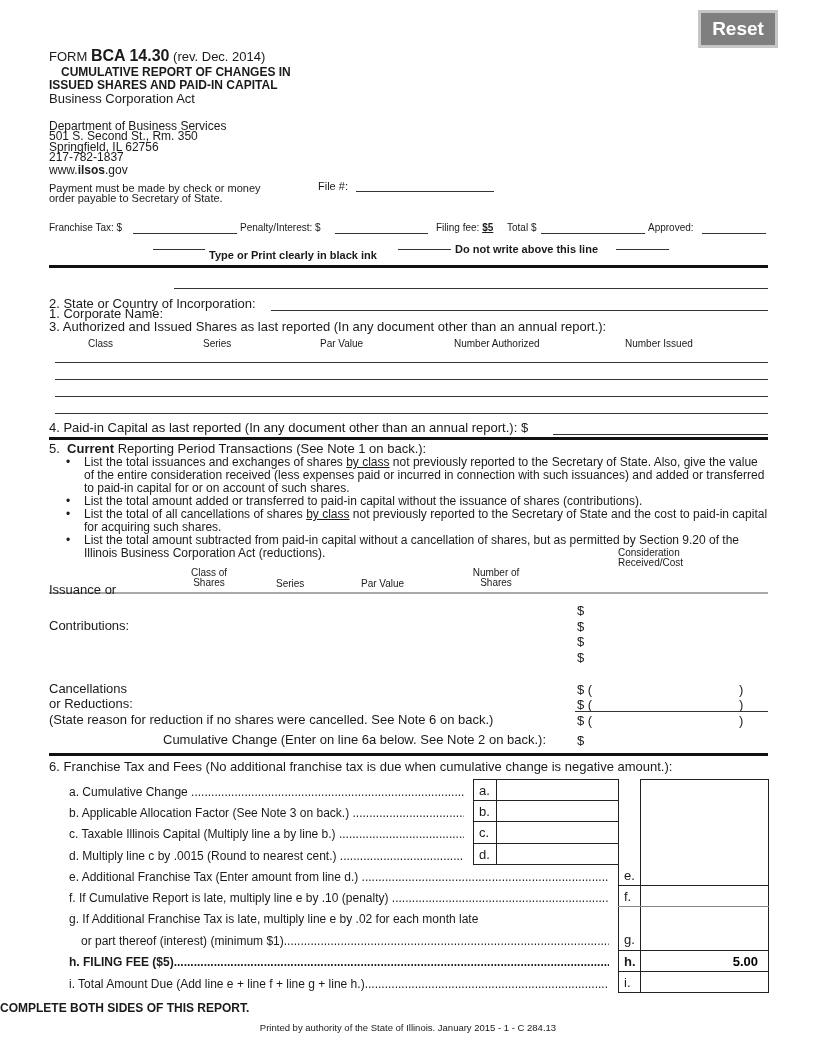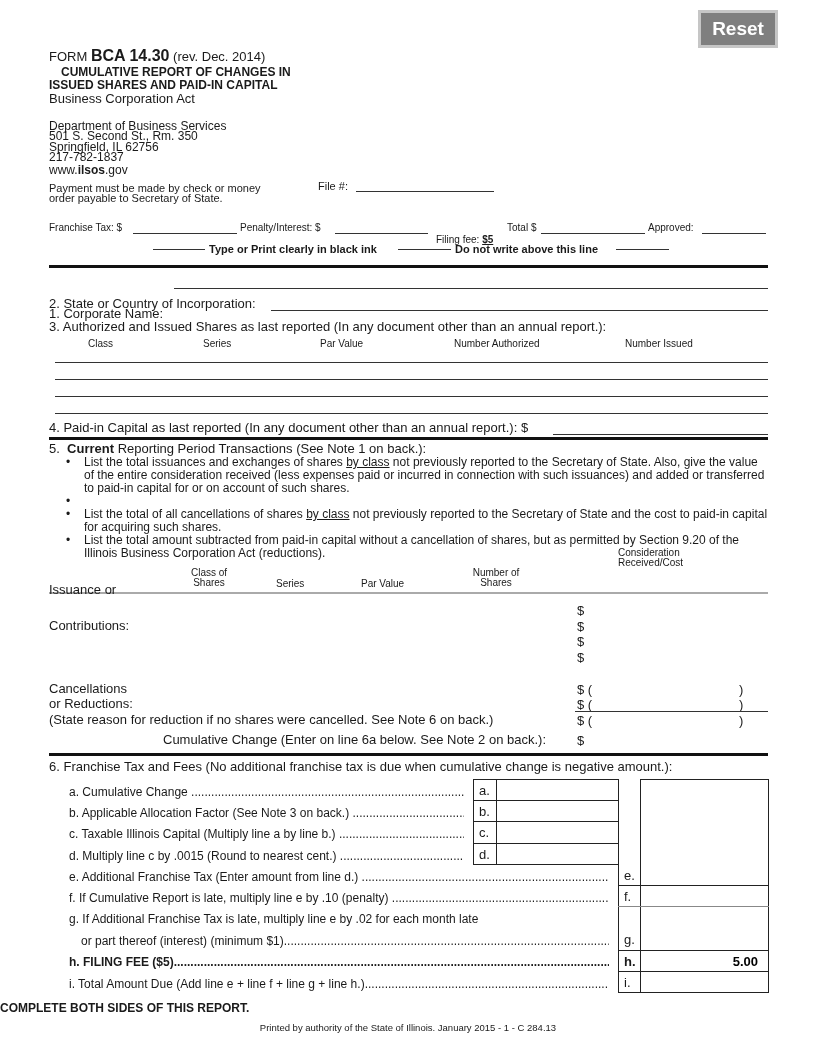--- a/index.html
+++ b/index.html
@@ -53,31 +53,31 @@
 <div class="abs t11" style="left:49px; top:182px;">Payment must be made by check or money</div>
 <div class="abs t11" style="left:49px; top:192px;">order payable to Secretary of State.</div>
 
 <div class="abs t11" style="left:318px; top:180px;">File #:</div>
 <input class="fill" style="left: 356px; top: 178px; width: 138px;" value="">
 
 <div class="abs t10" style="left:49px; top:222px;">Franchise Tax: $</div>
 <input class="fill" style="left: 133px; top: 220px; width: 104px; font-size: 10px;" value="">
 <div class="abs t10" style="left:240px; top:222px;">Penalty/Interest: $</div>
 <input class="fill" style="left: 335px; top: 220px; width: 93px; font-size: 10px;" value="">
-<div class="abs t10" style="left:436px; top:234px;text-align:center;">
+<div class="abs t10" style="left:436px; top:222px;text-align:center;">
   <span>Filing fee:</span>
   <u class="b">$5</u>
 </div>
 <div class="abs t10" style="left:507px; top:222px;">Total $</div>
 <input class="fill" style="left: 541px; top: 220px; width: 104px; font-size: 10px;" value="">
 <div class="abs t10" style="left:648px; top:222px;">Approved:</div>
 <input class="fill" style="left: 702px; top: 220px; width: 64px; font-size: 10px;" value="">
 
 <div class="abs" style="left:153px; top:249px; width:52px; border-top:1px solid #333;"></div>
-<div class="abs b t11" style="left:209px; top:243px;">Type or Print clearly in black ink</div>
+<div class="abs b t11" style="left:209px; top:249px;">Type or Print clearly in black ink</div>
 <div class="abs" style="left:398px; top:249px; width:53px; border-top:1px solid #333;"></div>
 <div class="abs b t11" style="left:455px; top:243px;">Do not write above this line</div>
 <div class="abs" style="left:616px; top:249px; width:53px; border-top:1px solid #333;"></div>
 
 <div class="thick" style="left:49px; top:265px; width:719px;"></div>
 
 <div class="abs t13" style="left:49px; top:275px;margin-top:32px;">1.  Corporate Name:</div>
 <input class="fill" style="left: 174px; top: 274px; width: 594px; height: 15px;" value="">
 
 <div class="abs t13" style="left:49px; top:297px;">2.  State or Country of Incorporation:</div>
@@ -103,20 +103,21 @@
   <span>5.</span>&nbsp;
   <span class="b">Current</span><span> Reporting Period Transactions (See Note 1 on back.):</span>
 </div>
 <div class="abs t12" style="left:66px; top:456px; width:704px;">
   <div style="display:flex; line-height:13px;">
     <span style="width:18px; flex:none;">•</span>
     <span><span>List the total issuances and exchanges of shares </span><u>by class</u><span> not previously reported to the Secretary of State. Also, give the value of the entire consideration received (less expenses paid or incurred in connection with such issuances) and added or transferred to paid-in capital for or on account of such shares.</span></span>
   </div>
   <div style="display:flex; line-height:13px;">
     <span style="width:18px; flex:none;">•</span>
+    <span>List the total amount added or transferred to paid-in capital without the issuance of shares (contributions).</span>
   </div>
   <div style="display:flex; line-height:13px;">
     <span style="width:18px; flex:none;">•</span>
     <span><span>List the total of all cancellations of shares </span><u>by class</u><span> not previously reported to the Secretary of State and the cost to paid-in capital for acquiring such shares.</span></span>
   </div>
   <div style="display:flex; line-height:13px;">
     <span style="width:18px; flex:none;">•</span>
     <span>List the total amount subtracted from paid-in capital without a cancellation of shares, but as permitted by Section 9.20 of the Illinois Business Corporation Act (reductions).</span>
   </div>
 </div>

